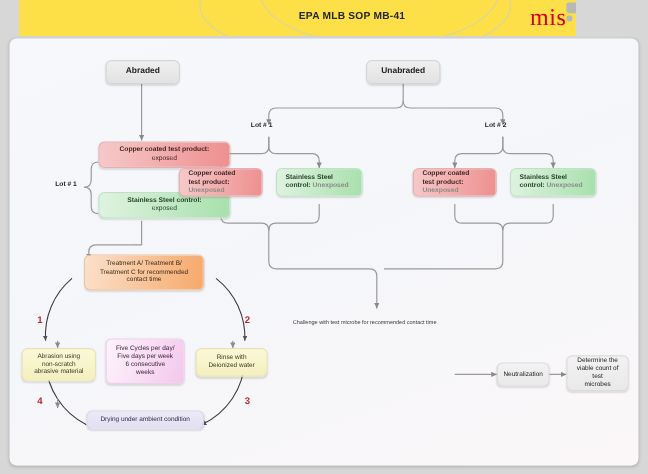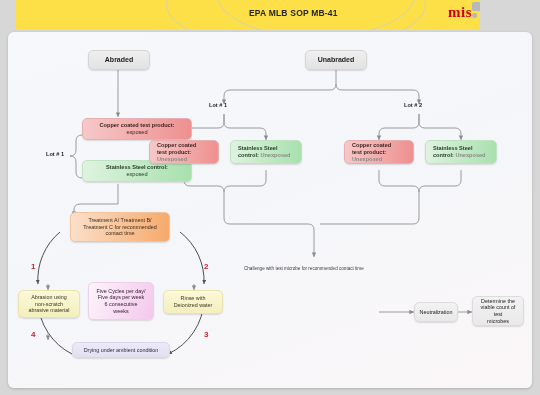--- a/index.html
+++ b/index.html
@@ -25,21 +25,21 @@
   }
   #topbar .swoosh.s2 { left: 200px; top: -52px; width: 200px; height: 90px; }
   #doc-title {
     position: absolute; left: 233px; top: 8px;
     font-size: 8.5px; font-weight: bold; color: #252525;
     letter-spacing: .2px;
   }
   #logo {
     position: absolute; right: 8px; top: 4px;
     font-family: "Liberation Serif", serif;
-    font-size: 15px; font-weight: bold; color: #d0021b;
+    font-size: 20px; font-weight: normal; color: #d0021b;
     letter-spacing: .5px;
   }
   #logo .dot-a, #logo .dot-b {
     position: absolute; background: #b8b8b8; border-radius: 2px;
   }
   #logo .dot-a { width: 9px; height: 9px; right: -9px; top: -2px; }
   #logo .dot-b { width: 5px; height: 5px; right: -5px; top: 9px; }
 
   
   #canvas {

